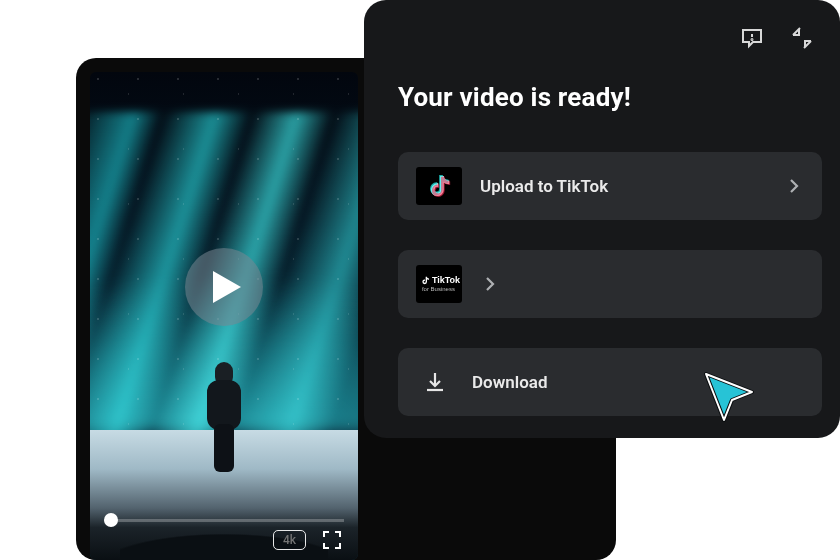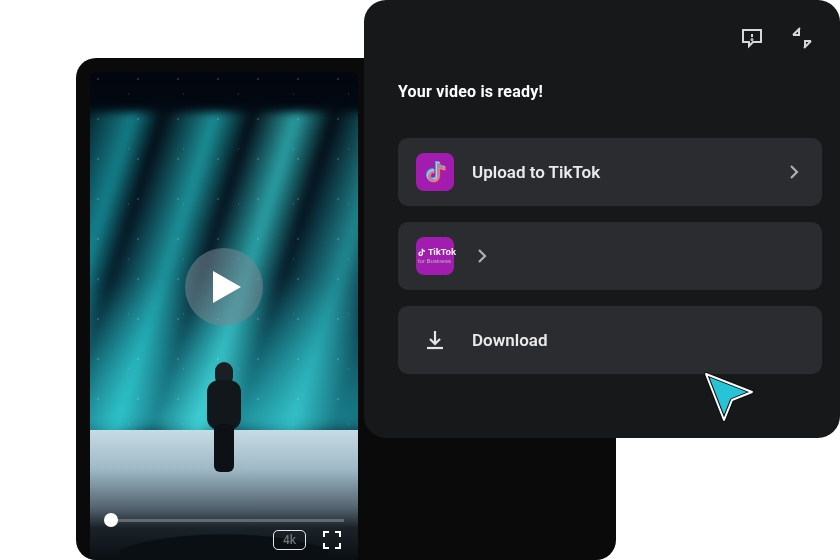--- a/index.html
+++ b/index.html
@@ -165,42 +165,43 @@
   }
   .dialog-header {
     position: absolute;
     top: 26px; right: 26px;
     display: flex; gap: 26px;
     color: #d8d8d8;
   }
   .dialog-title {
     position: absolute;
     left: 34px; top: 82px;
-    font-size: 16px;
+    font-size: 26px;
     font-weight: 700;
     letter-spacing: 0.2px;
   }
   .options {
     position: absolute;
     left: 34px; right: 18px; top: 138px;
     display: flex; flex-direction: column; gap: 16px;
   }
   .option {
     display: flex; align-items: center;
     background: #2a2c2f;
     border-radius: 10px;
     height: 68px;
     padding: 0 18px;
     gap: 18px;
     cursor: pointer;
+    margin-top: 14px;
   }
   .app-icon {
-    width: 38px; height: 38px;
-    border-radius: 8px;
-    background: #a21caf;
+    width: 46px; height: 38px;
+    border-radius: 3px;
+    background: #000000;
     display: flex; align-items: center; justify-content: center;
     flex-shrink: 0;
     color: #fff;
     font-size: 8px;
     line-height: 1.1;
     text-align: left;
     padding-left: 4px;
   }
   .option-label {
     flex: 1;

